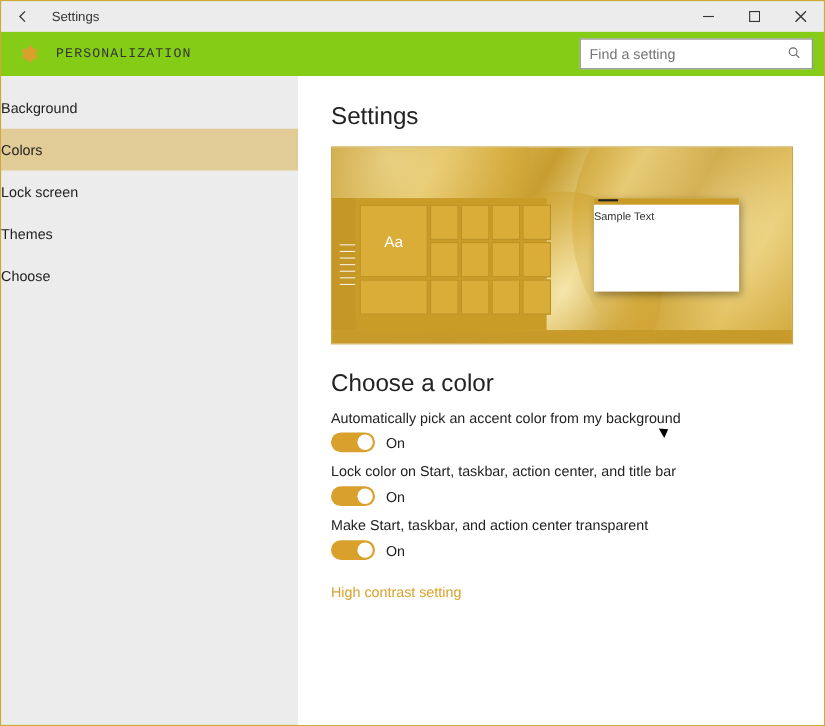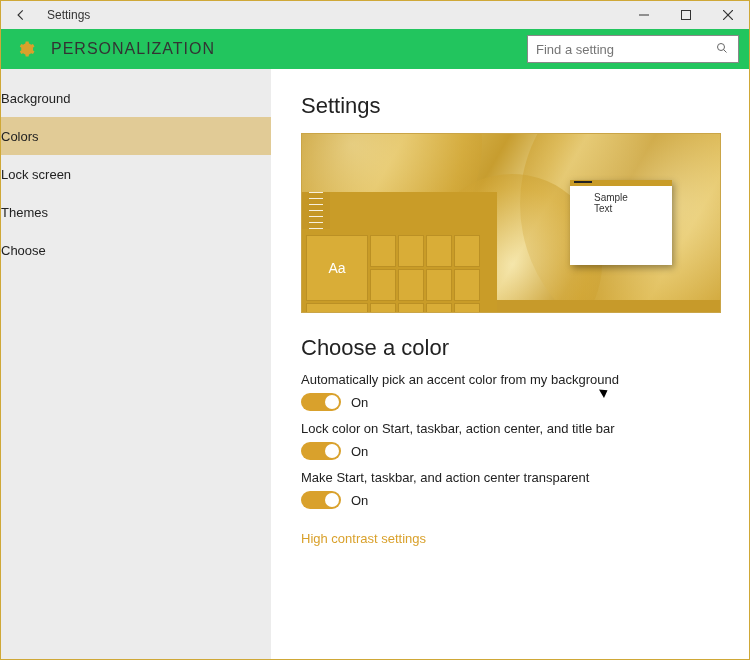--- a/index.html
+++ b/index.html
@@ -1,44 +1,44 @@
 <!DOCTYPE html>
 <html><head>
 <meta charset="utf-8">
 <style>
   * { box-sizing: border-box; margin: 0; padding: 0; font-family: "Segoe UI", sans-serif; }
   html, body { width: 750px; height: 660px; overflow: hidden; background: #fff; }
-  .window { width: 750px; height: 660px; border: 1px solid #cfa837; display: flex; flex-direction: column; background: #22c55e; }
+  .window { width: 750px; height: 660px; border: 1px solid #cfa837; display: flex; flex-direction: column; background: #84cc16; }
   .titlebar { height: 28px; display: flex; align-items: center; background: #ececec; }
   .back-btn { width: 40px; height: 28px; display: flex; align-items: center; justify-content: center; font-size: 16px; color: #333; cursor: pointer; }
   .title { font-size: 12px; color: #333; margin-left: 6px; flex: 1; }
   .win-btn { width: 42px; height: 28px; display: flex; align-items: center; justify-content: center; font-size: 12px; color: #333; }
   .header { height: 40px; display: flex; align-items: center; padding: 0 10px; }
   .gear { width: 22px; height: 22px; display: flex; align-items: center; justify-content: center; margin-left: 4px; margin-right: 14px; }
   .gear svg { width: 18px; height: 18px; fill: #d9a12c; }
-  .header-title { font-size: 16px; letter-spacing: 1px; color: #333; }
+  .header-title { font-size: 12px; letter-spacing: 1px; color: #333; font-family: Liberation Mono, monospace; }
   .search-wrap { margin-left: auto; width: 212px; height: 28px; border: 1px solid #888; background: #fff; display: flex; align-items: center; padding: 0 8px; }
   .search-wrap input { flex: 1; border: none; outline: none; font-size: 13px; color: #666; background: transparent; }
   .search-wrap .sicon { width: 14px; color: #666; font-size: 12px; }
   .body { flex: 1; display: flex; overflow: hidden; }
   .sidebar { width: 270px; background: #ececec; padding-top: 10px; }
   .side-item { height: 38px; display: flex; align-items: center; font-size: 13px; color: #222; cursor: pointer; }
   .side-item.selected { background: #e1cb96; }
   .content { flex: 1; background: #fff; padding: 24px 30px 24px 30px; overflow-y: auto; color: #222; }
   .content h2 { font-weight: 400; font-size: 22px; margin-bottom: 14px; }
   .content h2.section { margin-top: 22px; margin-bottom: 11px; }
   .preview-box { width: 420px; height: 180px; position: relative; overflow: hidden; background: linear-gradient(120deg,#b88b1e 0%,#e7c96a 20%,#c79d2f 40%,#f3e4a6 55%,#b88b1e 68%,#e7c96a 85%,#c79d2f 100%); border: 1px solid #caa547; }
   .swirl { position:absolute; border-radius:50%; background: radial-gradient(circle,#f7e8b0 0%,#d6ab3a 60%,#b88b1e 100%); opacity:.55; }
-  .start-panel { position:absolute; left:0; bottom:0; width:195px; height:120px; background:#c99c28; display:flex;flex-direction:column; }
+  .start-panel { position:absolute; left:0; bottom:12px; width:195px; height:120px; background:#c99c28; display:flex; }
   .start-left { width:28px; background:#c59726; display:flex; flex-direction:column; justify-content:center; gap:5px; padding-left:7px; }
   .start-left .line { width:14px; height:1px; background:#fff; opacity:.85; }
   .tiles { flex:1; display:grid; grid-template-columns: 62px 26px 26px 26px 26px; grid-template-rows: 32px 32px 32px; gap:2px; padding:6px 4px 6px 4px; }
   .tile { background:#d9ad37; border:1px solid #bb9024; }
   .tile.big { grid-row: span 2; grid-column: span 1; display:flex; align-items:center; justify-content:center; color:#fff; font-size:14px; }
-  .sample-win { position:absolute; right:48px; top:46px; width:102px; height:85px; background:#fff; border-top:6px solid #c99c28; box-shadow: 2px 3px 7px rgba(0,0,0,.35); padding:6px 24px; font-size:10px; color:#333; }
+  .sample-win { position:absolute; right:48px; top:46px; width:132px; height:85px; background:#fff; border-top:6px solid #c99c28; box-shadow: 2px 3px 7px rgba(0,0,0,.35); padding:6px 0; font-size:10px; color:#333; }
   .sample-win::before { content:""; position:absolute; top:-5px; left:4px; width:18px; height:2px; background:#222; }
   .taskbar { position:absolute; left:0; bottom:0; width:100%; height:12px; background:#c79a2a; }
   .opt { margin-top: 10px; margin-bottom: 10px; }
   .opt-label { font-size: 13px; color: #222; margin-bottom: 6px; }
   .toggle-row { display:flex; align-items:center; gap:10px; }
   .toggle { width:40px; height:18px; border-radius:10px; background:#d9a12c; position:relative; cursor:pointer; }
   .toggle .knob { position:absolute; right:2px; top:2px; width:14px; height:14px; border-radius:50%; background:#fff; }
   .toggle-state { font-size:13px; color:#222; }
   .link { color:#d9a12c; font-size:13px; margin-top:12px; display:inline-block; cursor:pointer; }
   .cursor { position:absolute; width:0; height:0; border-left:7px solid #000; border-top:5px solid transparent; border-bottom:5px solid transparent; transform: rotate(-30deg); }
@@ -165,18 +165,18 @@
       <div class="opt">
         <div class="opt-label">Make Start, taskbar, and action center transparent</div>
         <div class="toggle-row">
           <div class="toggle">
               <div class="knob"></div>
             </div>
           <div class="toggle-state">On</div>
         </div>
       </div>
 
-      <a class="link">High contrast settings</a>
+      <a class="link">High contrast setting</a>
 
       <div class="cursor" style="left:330px; top:318px;"></div>
     </div>
   </div>
 </div>
 
 </body></html>

